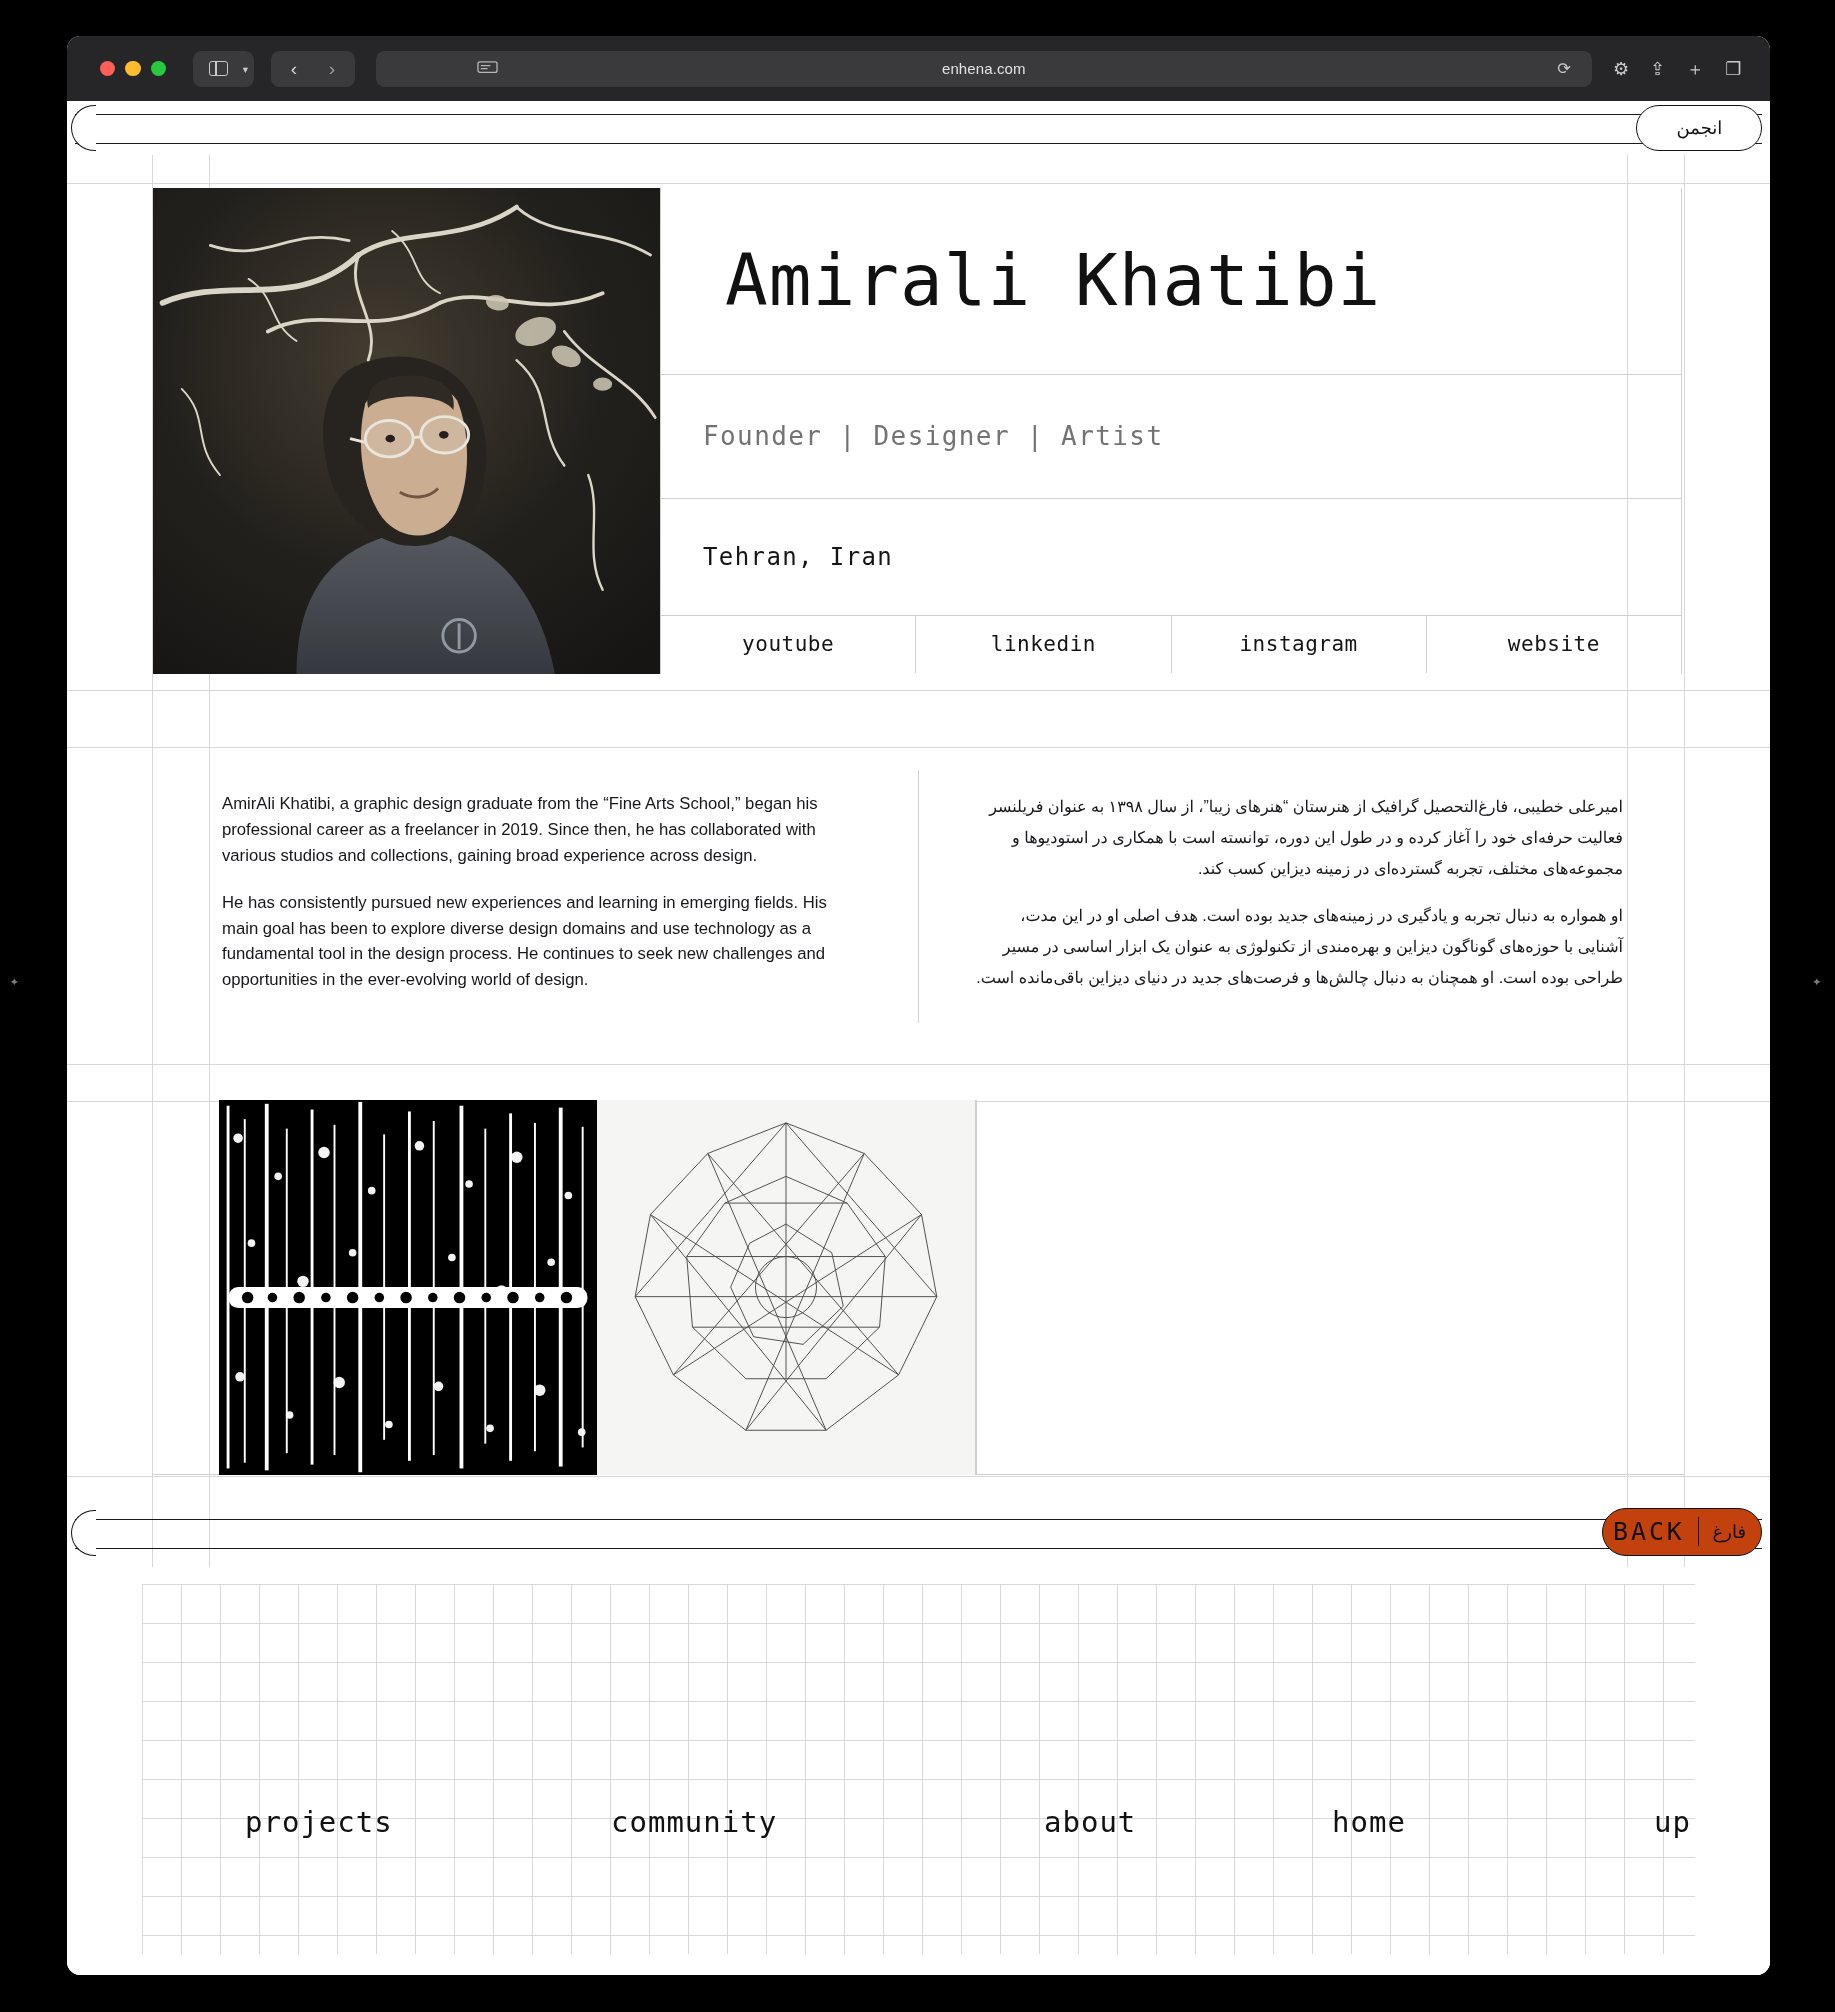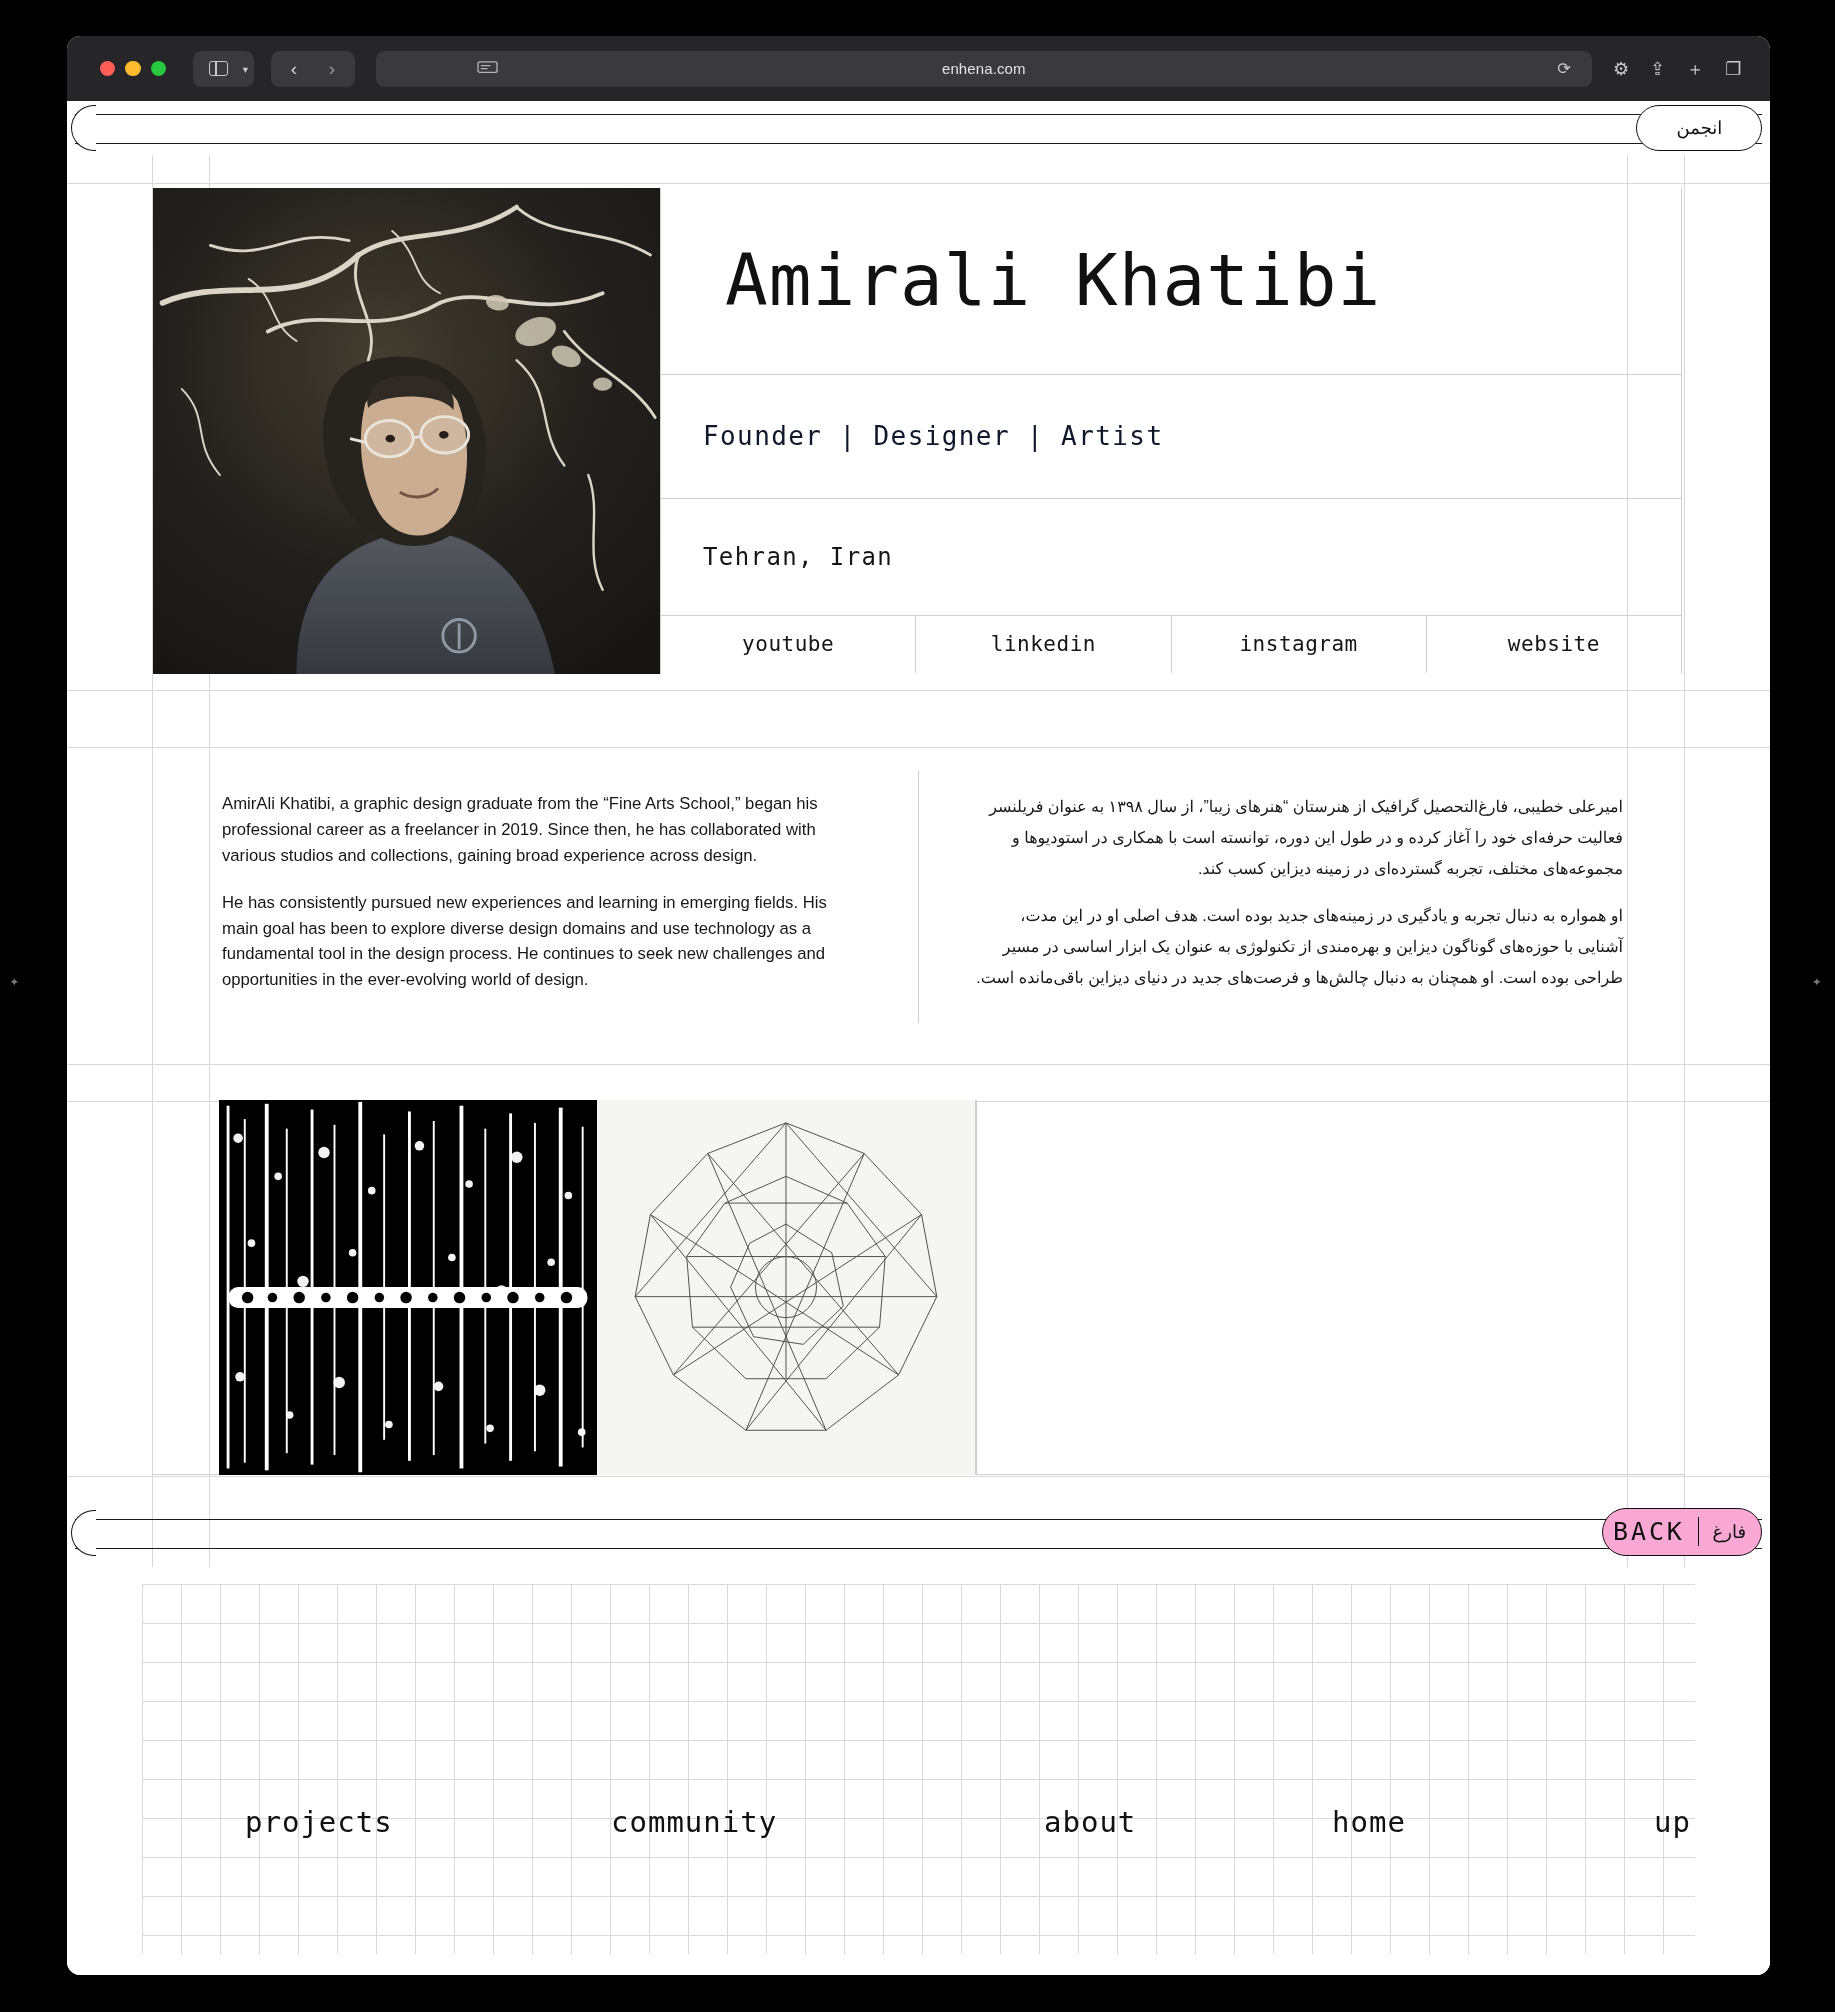--- a/index.html
+++ b/index.html
@@ -181,21 +181,21 @@
   .name {
     font-family: "DejaVu Sans Mono", monospace;
     font-size: 71px;
     letter-spacing: 1px;
     color: #111;
     white-space: nowrap;
   }
   .row-role { height: 124px; padding-left: 42px; }
   .role {
     font-family: "DejaVu Sans Mono", monospace;
-    font-size: 26px; color: #0f172a; letter-spacing: 1.4px;
+    font-size: 26px; color: #737373; letter-spacing: 1.4px;
   }
   .row-loc { height: 117px; padding-left: 42px; }
   .loc {
     font-family: "DejaVu Sans Mono", monospace;
     font-size: 24px; color: #151515; letter-spacing: 1.4px;
   }
   .row-links { height: 57px; display: flex; }
   .link-cell {
     flex: 1;
     display: flex; align-items: center; justify-content: center;
@@ -258,21 +258,21 @@
   .backstrip {
     position: absolute; left: 0; right: 0; top: 1405px; height: 54px;
   }
   .backstrip .line  { position: absolute; left: 7.6px; right: 7.6px; top: 13.4px; height: 1px; background: #1a1a1a; }
   .backstrip .line2 { position: absolute; left: 7.6px; right: 7.6px; top: 42px; height: 1px; background: #1a1a1a; }
   .back-pill {
     position: absolute; right: 7.6px; top: 1.9px;
     height: 48px; padding: 0 15.3px 0 9.6px;
     border: 1.3px solid #111;
     border-radius: 25px;
-    background: #f9a8d4;
+    background: #c2410c;
     display: flex; align-items: center; gap: 13.4px;
     cursor: pointer;
   }
   .back-en {
     font-family: "DejaVu Sans Mono", monospace;
     font-size: 25px; letter-spacing: 2.9px; color: #111;
     border-right: 1px solid #111;
     padding-right: 13.4px;
   }
   .back-fa { font-size: 18px; color: #111; direction: rtl; letter-spacing: 1px; }

